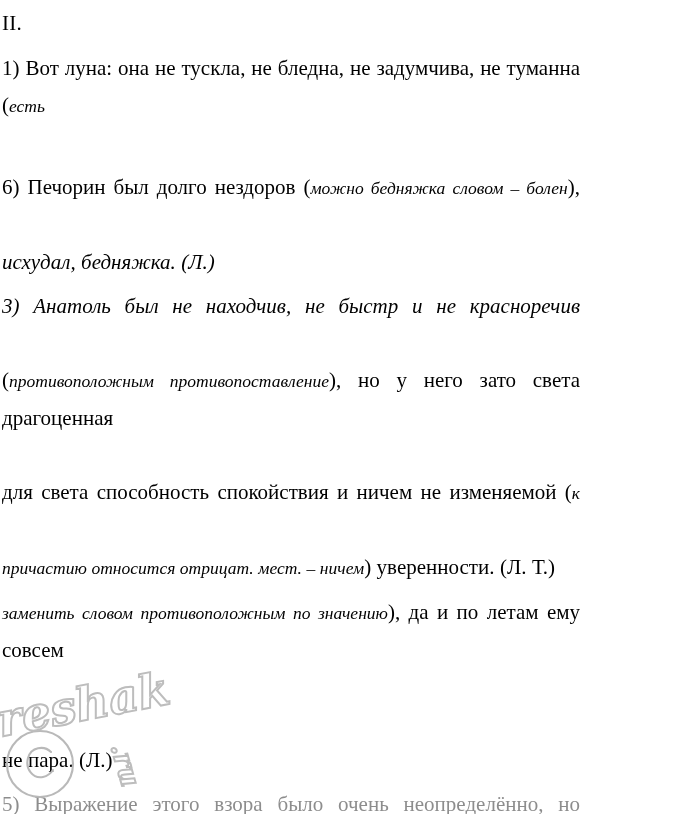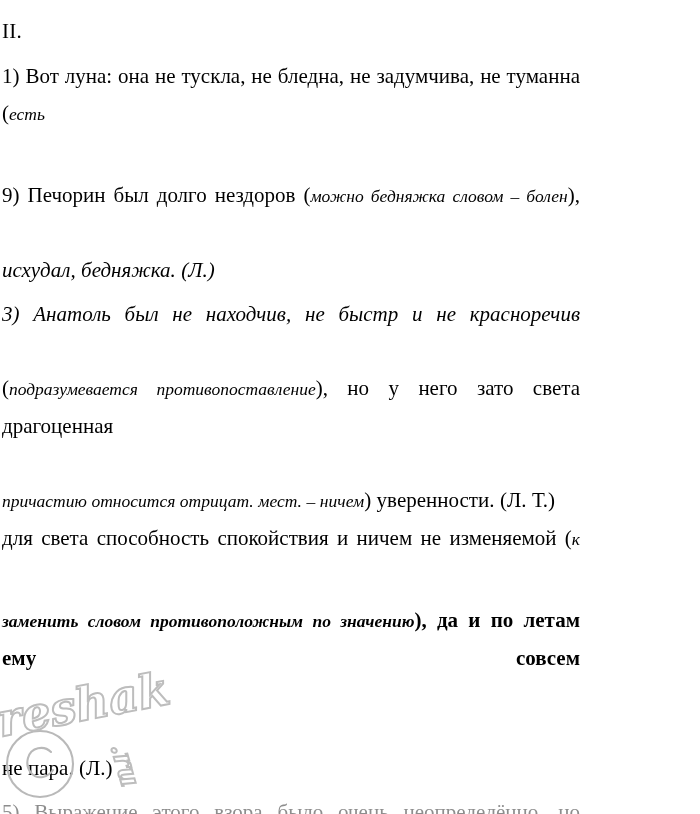--- a/index.html
+++ b/index.html
@@ -14,21 +14,21 @@
     overflow: hidden;
     font-family: "Liberation Serif", "DejaVu Serif", serif;
     color: #000000;
   }
 
   #page {
     position: relative;
     width: 700px;
     height: 814px;
     box-sizing: border-box;
-    padding: 16px 0 0 0;
+    padding: 8px 0 0 0;
     overflow: hidden;
   }
 
   .section-label {
     font-size: 21px;
     line-height: 30px;
     margin: 0 0 12px 2px;
     letter-spacing: 0.2px;
   }
 
@@ -84,31 +84,31 @@
 
 <div id="page">
 
   <div class="section-label">II.</div>
 
   <div id="items-root">
       <div class="item">
         <div style="text-align: justify;"><span>1) Вот луна: она не тускла, не бледна, не задумчива, не туманна (</span><span class="note">есть</span><span style="display: inline-block; width: 100%;"></span></div>
       </div>
       <div class="item">
-        <div style="text-align: justify;"><span>9) Печорин был долго нездоров (</span><span class="note">можно бедняжка словом – болен</span><span>),</span><span style="display: inline-block; width: 100%;"></span></div>
+        <div style="text-align: justify;"><span>6) Печорин был долго нездоров (</span><span class="note">можно бедняжка словом – болен</span><span>),</span><span style="display: inline-block; width: 100%;"></span></div>
         <div style="text-align: justify; font-style: italic;"><span>исхудал, бедняжка. (Л.)</span></div>
       </div>
       <div class="item">
         <div style="text-align: justify; font-style: italic;"><span>3) Анатоль был не находчив, не быстр и не красноречив</span><span style="display: inline-block; width: 100%;"></span></div>
-        <div style="text-align: justify;"><span>(</span><span class="note">подразумевается противопоставление</span><span>), но у него зато света драгоценная</span><span style="display: inline-block; width: 100%;"></span></div>
+        <div style="text-align: justify;"><span>(</span><span class="note">противоположным противопоставление</span><span>), но у него зато света драгоценная</span><span style="display: inline-block; width: 100%;"></span></div>
+        <div style="text-align: justify;"><span>для света способность спокойствия и ничем не изменяемой (</span><span class="note">к</span><span style="display: inline-block; width: 100%;"></span></div>
         <div style="text-align: justify;"><span class="note">причастию относится отрицат. мест. – ничем</span><span>) уверенности. (Л. Т.)</span></div>
-        <div style="text-align: justify;"><span>для света способность спокойствия и ничем не изменяемой (</span><span class="note">к</span><span style="display: inline-block; width: 100%;"></span></div>
       </div>
       <div class="item">
-        <div style="text-align: justify; font-weight: bold;"><span class="note">заменить словом противоположным по значению</span><span>), да и по летам ему совсем</span><span style="display: inline-block; width: 100%;"></span></div>
+        <div style="text-align: justify;"><span class="note">заменить словом противоположным по значению</span><span>), да и по летам ему совсем</span><span style="display: inline-block; width: 100%;"></span></div>
         <div style="text-align: justify; margin-top: 36px;"><span>не пара. (Л.)</span></div>
       </div>
       <div class="item">
         <div class="faded" style="text-align: justify;"><span>5) Выражение этого взора было очень неопределённо, но</span><span style="display: inline-block; width: 100%;"></span></div>
       </div>
     </div>
 
   <div id="watermark">
     <svg width="190" height="140" viewBox="0 0 190 140" aria-hidden="true">
 

